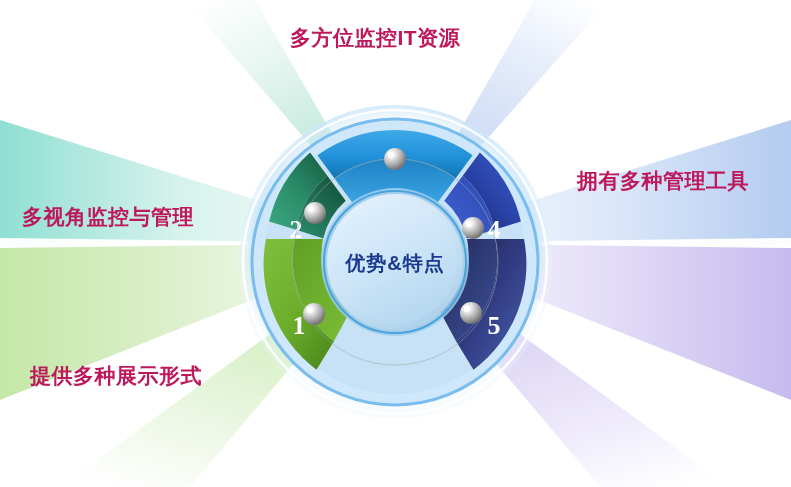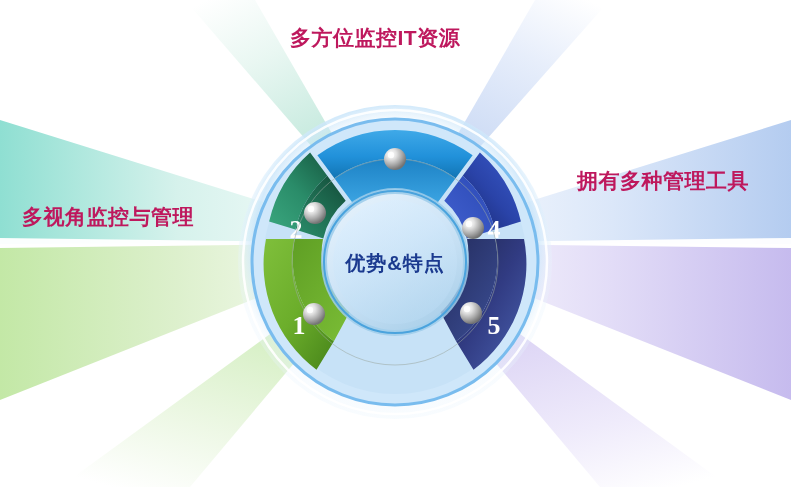--- a/index.html
+++ b/index.html
@@ -267,15 +267,16 @@
       <circle cx="467" cy="309" r="3.2" fill="#ffffff" opacity="0.85"></circle>
     </g>
   </svg>
 
   <div class="label label-top">多方位监控IT资源</div>
 
   <div class="label label-tl">多视角监控与管理</div>
 
   <div class="label label-tr">拥有多种管理工具</div>
 
+  <div class="label label-bl">提供多种展示形式</div>
 
 
 </div>
 
 </body></html>

